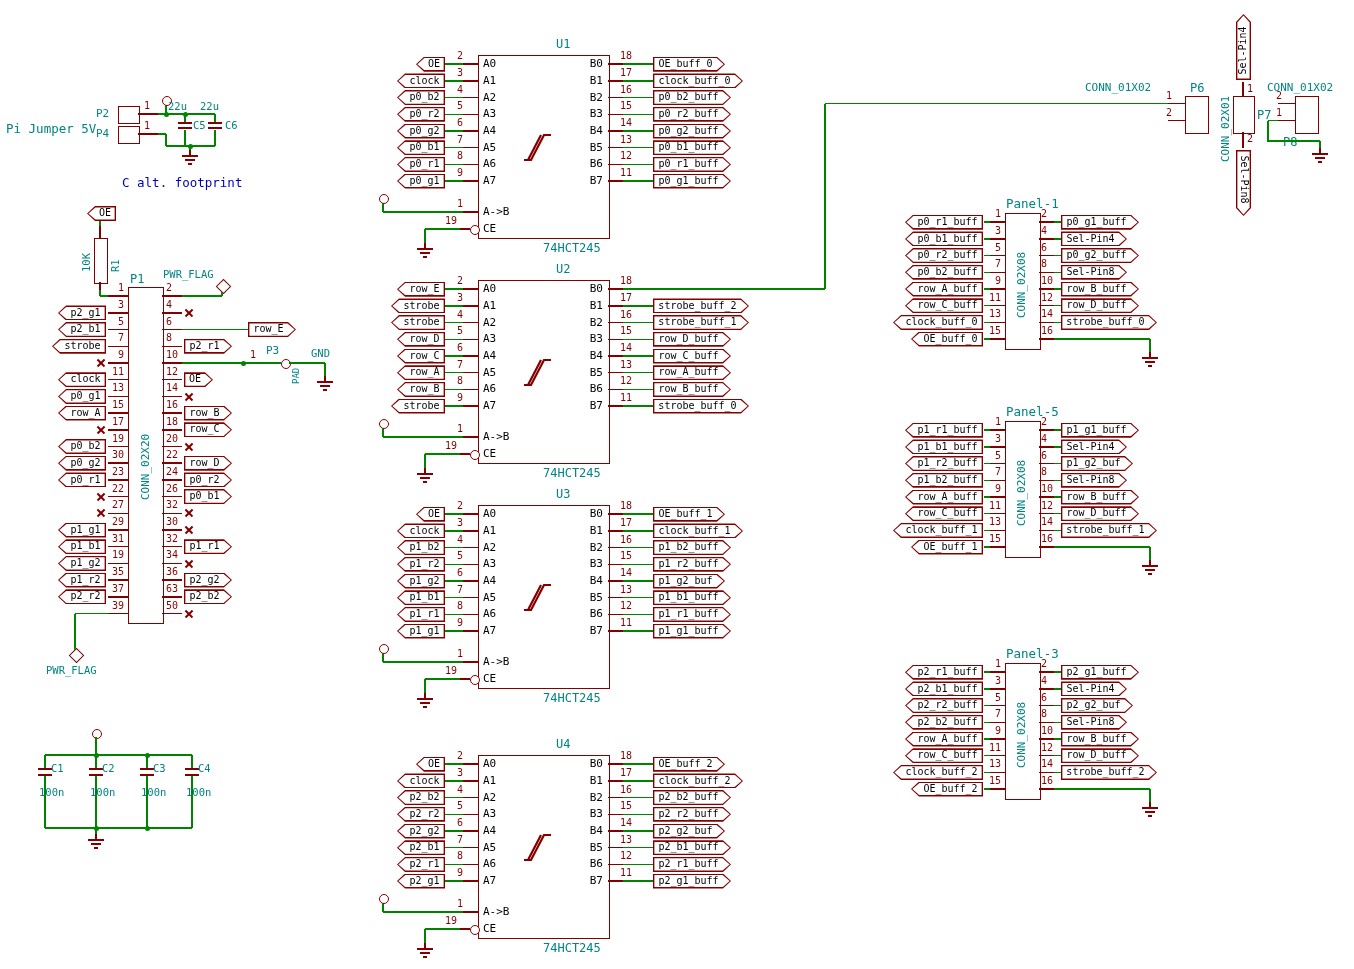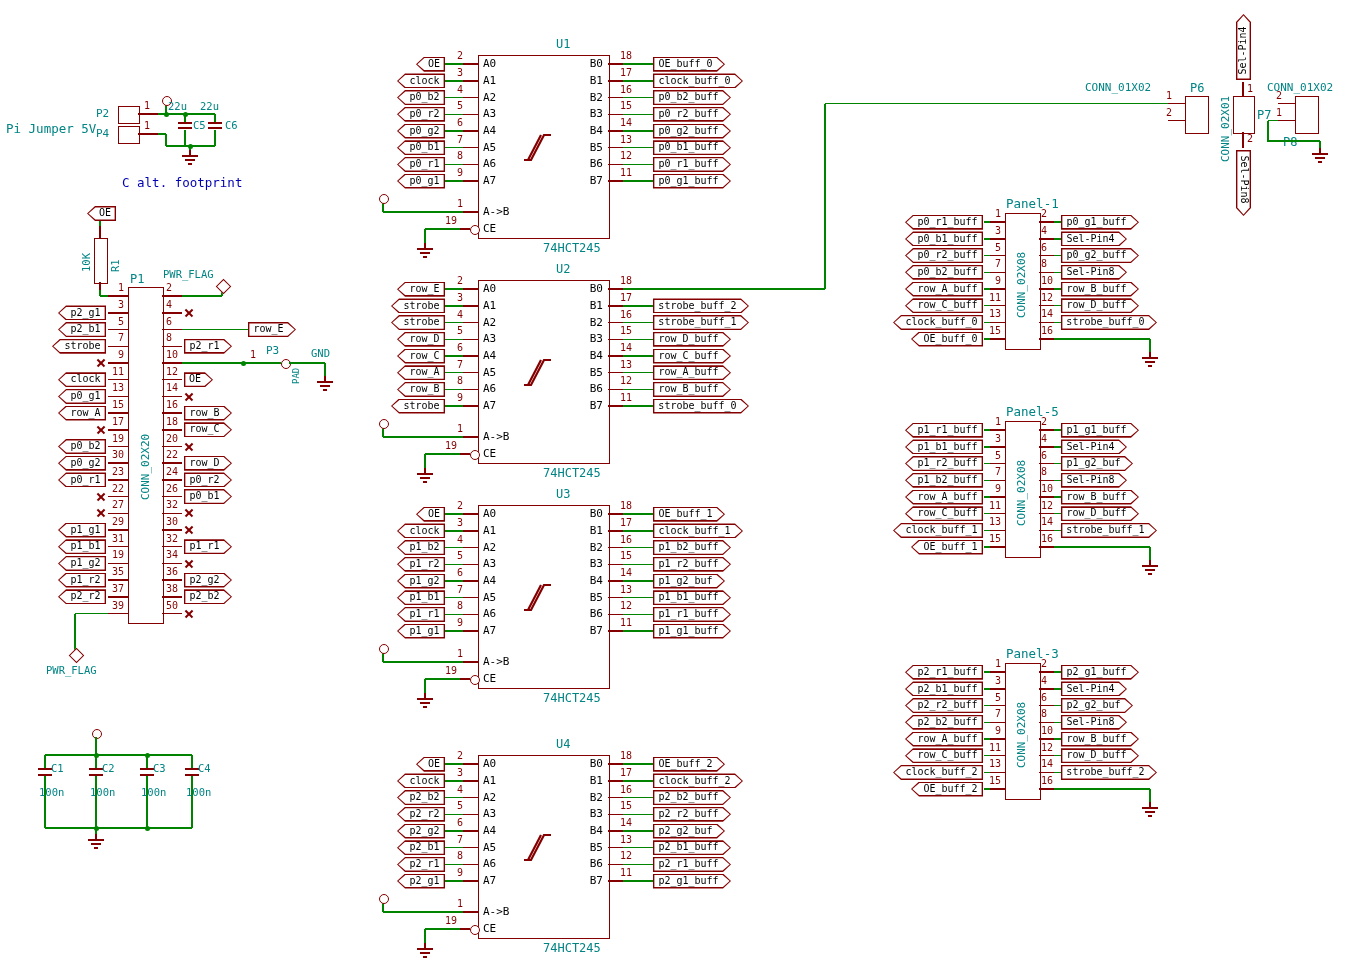--- a/index.html
+++ b/index.html
@@ -267,21 +267,21 @@
       <div style="position: absolute; inset: 1.4px; background: rgb(255, 255, 255); clip-path: polygon(0px 0px, 38.2px 0px, 100% 50%, 38.2px 100%, 0px 100%);"></div>
       <span style="position: absolute; left: 0px; right: 0px; top: 1.2px; text-align: center; font-size: 10px; line-height: 12px; color: rgb(0, 0, 0); white-space: nowrap; padding-right: 7px;">p2_g2</span>
     </div>
     <div style="left: 108px; top: 596px; width: 20px; height: 1.6px; background: rgb(132, 0, 0);"></div>
     <div style="left: 102px; top: 582.8px; width: 22px; font-size: 10px; color: rgb(132, 0, 0); text-align: right;">37</div>
     <div class="glbl" style="left: 58px; top: 589.3px; width: 48px; height: 15px; background: rgb(132, 0, 0); clip-path: polygon(0px 50%, 8px 0px, 100% 0px, 100% 100%, 8px 100%);">
       <div style="position: absolute; inset: 1.4px; background: rgb(255, 255, 255); clip-path: polygon(0px 50%, 7px 0px, 100% 0px, 100% 100%, 7px 100%);"></div>
       <span style="position: absolute; left: 0px; right: 0px; top: 1.2px; text-align: center; font-size: 10px; line-height: 12px; color: rgb(0, 0, 0); white-space: nowrap; padding-left: 7px;">p2_r2</span>
     </div>
     <div style="left: 162px; top: 596px; width: 20px; height: 1.6px; background: rgb(132, 0, 0);"></div>
-    <div style="left: 166px; top: 582.8px; width: 22px; font-size: 10px; color: rgb(132, 0, 0); text-align: left;">38</div>
+    <div style="left: 166px; top: 582.8px; width: 22px; font-size: 10px; color: rgb(132, 0, 0); text-align: left;">63</div>
     <div class="glbl" style="left: 184px; top: 589.3px; width: 48px; height: 15px; background: rgb(132, 0, 0); clip-path: polygon(0px 0px, 40px 0px, 100% 50%, 40px 100%, 0px 100%);">
       <div style="position: absolute; inset: 1.4px; background: rgb(255, 255, 255); clip-path: polygon(0px 0px, 38.2px 0px, 100% 50%, 38.2px 100%, 0px 100%);"></div>
       <span style="position: absolute; left: 0px; right: 0px; top: 1.2px; text-align: center; font-size: 10px; line-height: 12px; color: rgb(0, 0, 0); white-space: nowrap; padding-right: 7px;">p2_b2</span>
     </div>
     <div style="left: 108px; top: 612.7px; width: 20px; height: 1.6px; background: rgb(132, 0, 0);"></div>
     <div style="left: 102px; top: 599.5px; width: 22px; font-size: 10px; color: rgb(132, 0, 0); text-align: right;">39</div>
     <div style="left: 75px; top: 612.7px; width: 33px; height: 1.6px; background: rgb(0, 132, 0);"></div>
     <div style="left: 74.2px; top: 613.5px; width: 1.6px; height: 36px; background: rgb(0, 132, 0);"></div>
     <div style="left: 70.5px; top: 649.5px; width: 9px; height: 9px; border: 1.6px solid rgb(132, 0, 0); transform: rotate(45deg); background: rgb(255, 255, 255);"></div>
     <div style="left: 46px; top: 664px; font-size: 10.5px; color: rgb(0, 132, 132); white-space: nowrap;">PWR_FLAG</div>

